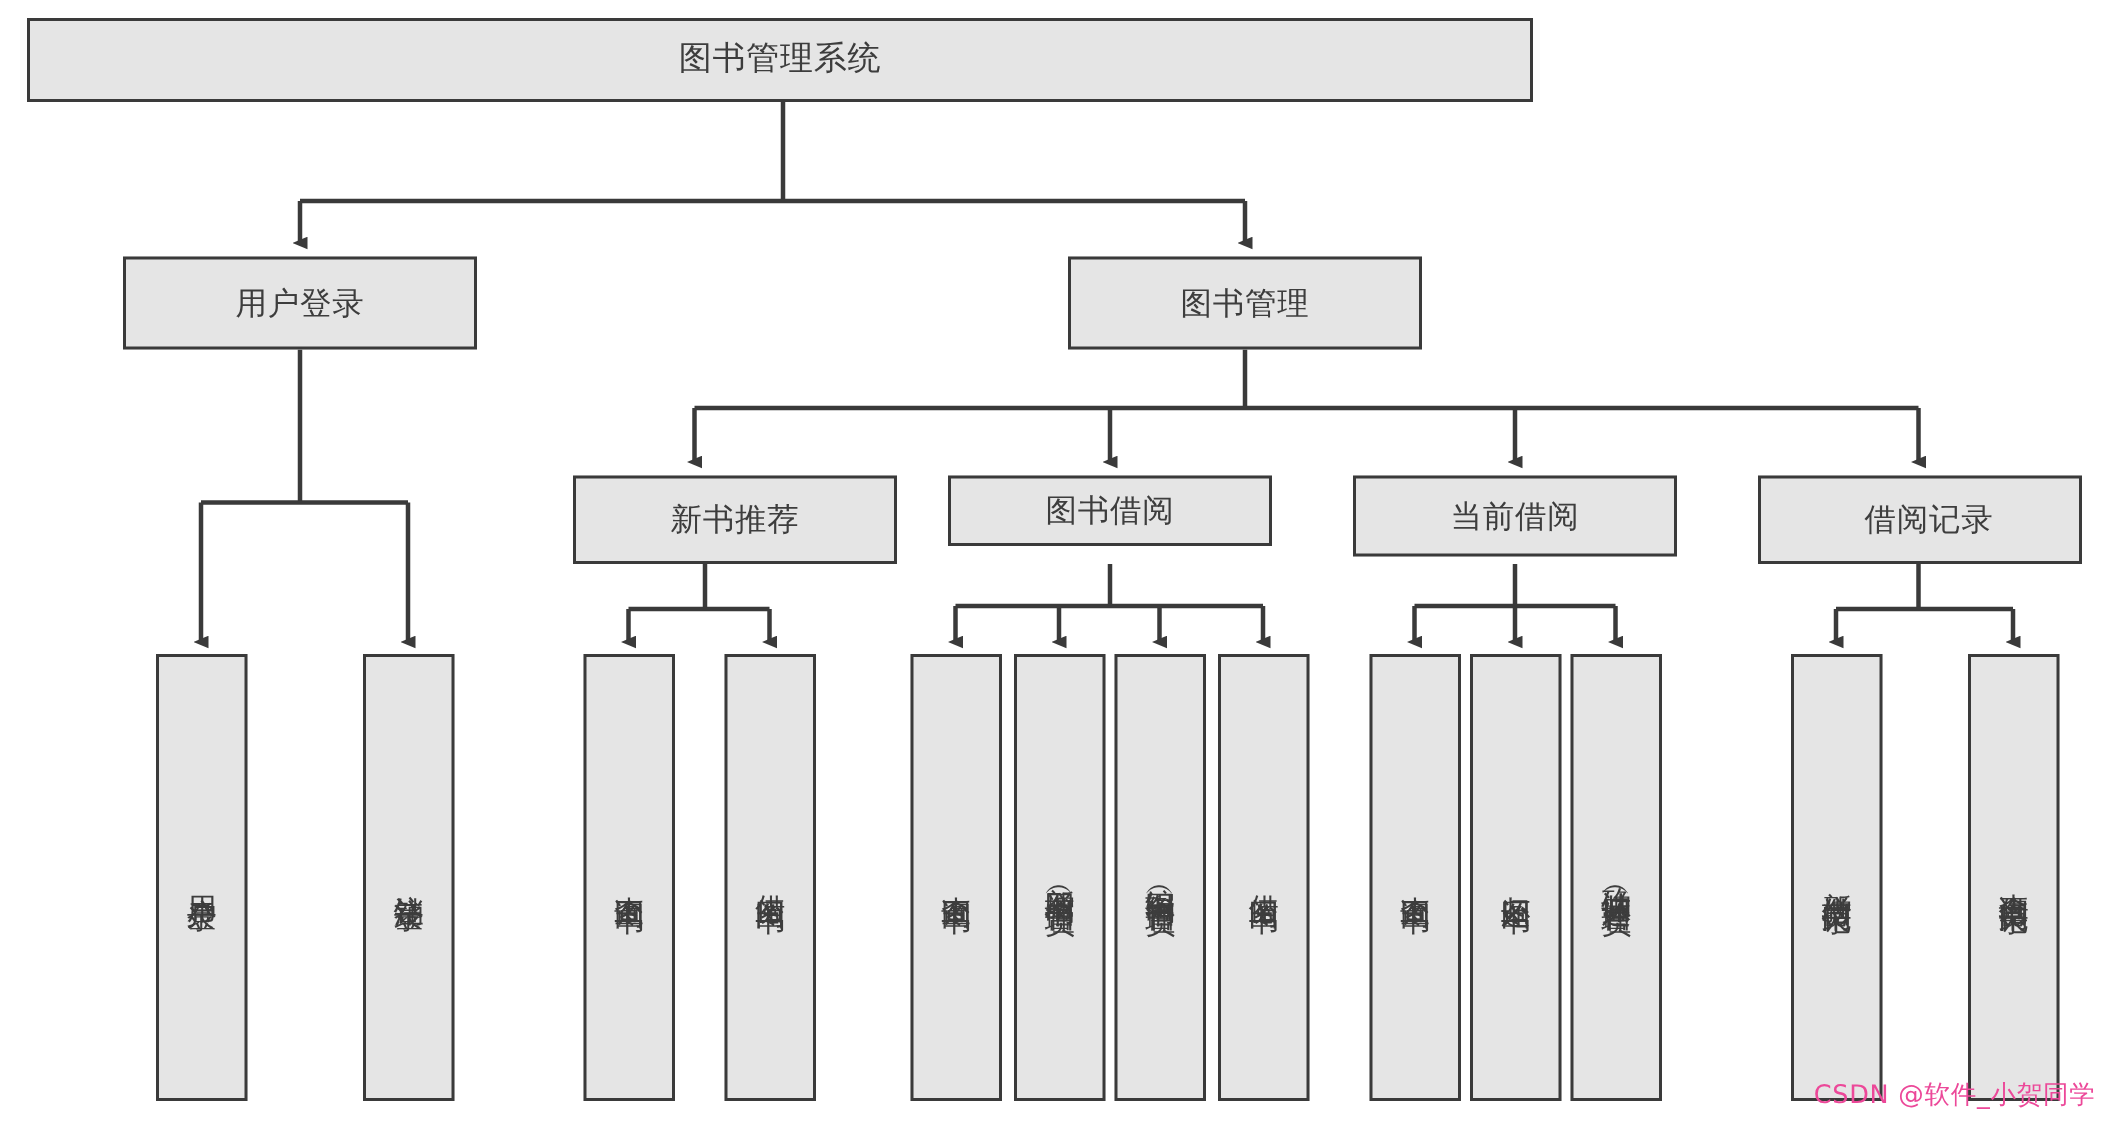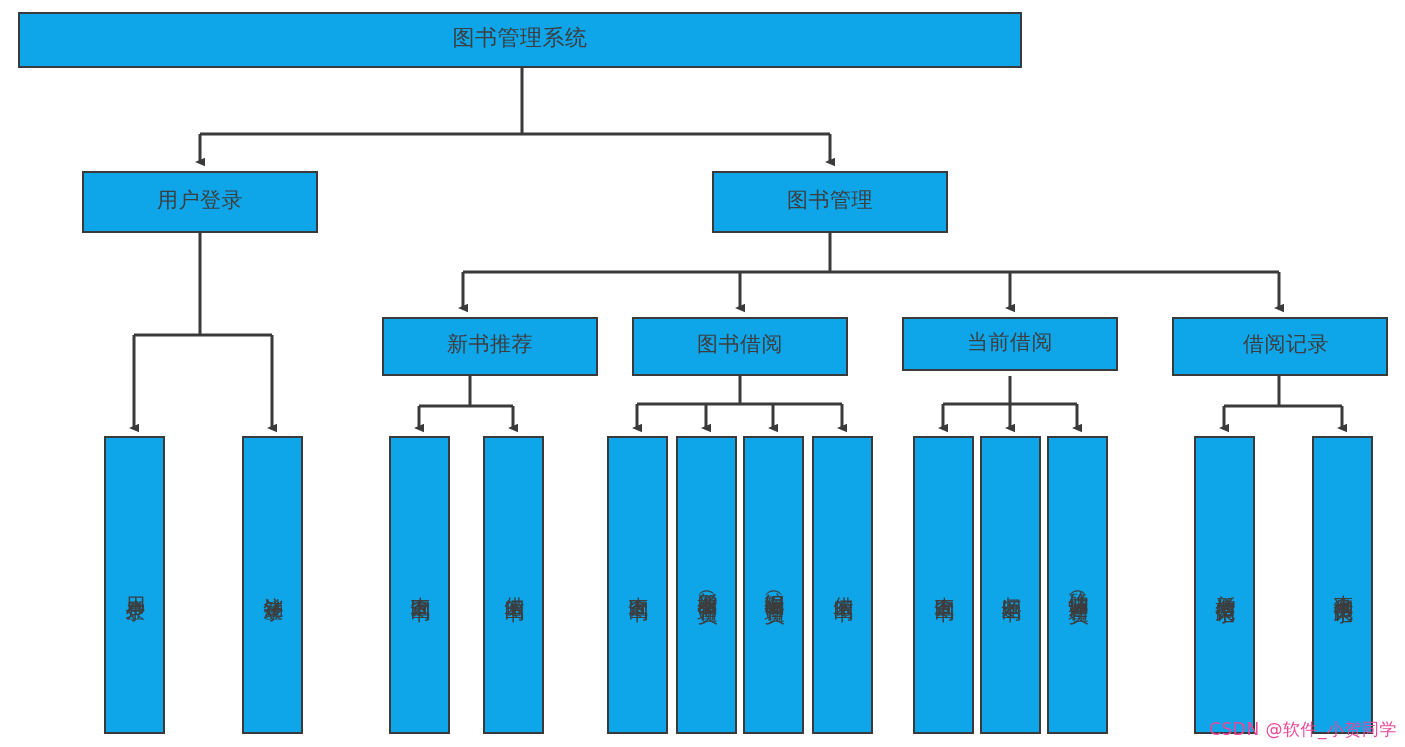--- a/index.html
+++ b/index.html
@@ -21,27 +21,26 @@
   #edges-layer {
     position: absolute;
     left: 0;
     top: 0;
     width: 1405px;
     height: 747px;
   }
   .node {
     position: absolute;
     box-sizing: border-box;
-    background: #0ea5e9;
+    background: #e5e5e5;
     border: 2px solid #3a3a3a;
     display: flex;
     align-items: center;
     justify-content: center;
     z-index: 2;
-    font-family: Liberation Mono, monospace;
   }
   .node-label {
     color: #3d3d3d;
     font-size: 21px;
     line-height: 1.25;
     letter-spacing: 0.5px;
     white-space: nowrap;
     text-align: center;
   }
   .node.root .node-label { font-size: 22px; }
@@ -135,21 +134,21 @@
   <div class="node level1" style="left:82px; top:171px; width:236px; height:62px;">
     <span class="node-label">用户登录</span>
   </div>
   <div class="node level1" style="left:712px; top:171px; width:236px; height:62px;">
     <span class="node-label">图书管理</span>
   </div>
 
   <div class="node level2" style="left:362px; top:317px; width:216px; height:59px;margin-left:20px;">
     <span class="node-label">新书推荐</span>
   </div>
-  <div class="node level2" style="left:632px; top:317px; width:216px; height:59px;">
+  <div class="node level2" style="left:632px; top:317px; width:216px; height:47px;">
     <span class="node-label">图书借阅</span>
   </div>
   <div class="node level2" style="left:902px; top:317px; width:216px; height:54px;">
     <span class="node-label">当前借阅</span>
   </div>
   <div class="node level2" style="left:1172px; top:317px; width:216px; height:59px;padding-left:12px;">
     <span class="node-label">借阅记录</span>
   </div>
 
   <div class="node leaf" style="left:104px; top:436px; width:61px; height:298px;">

